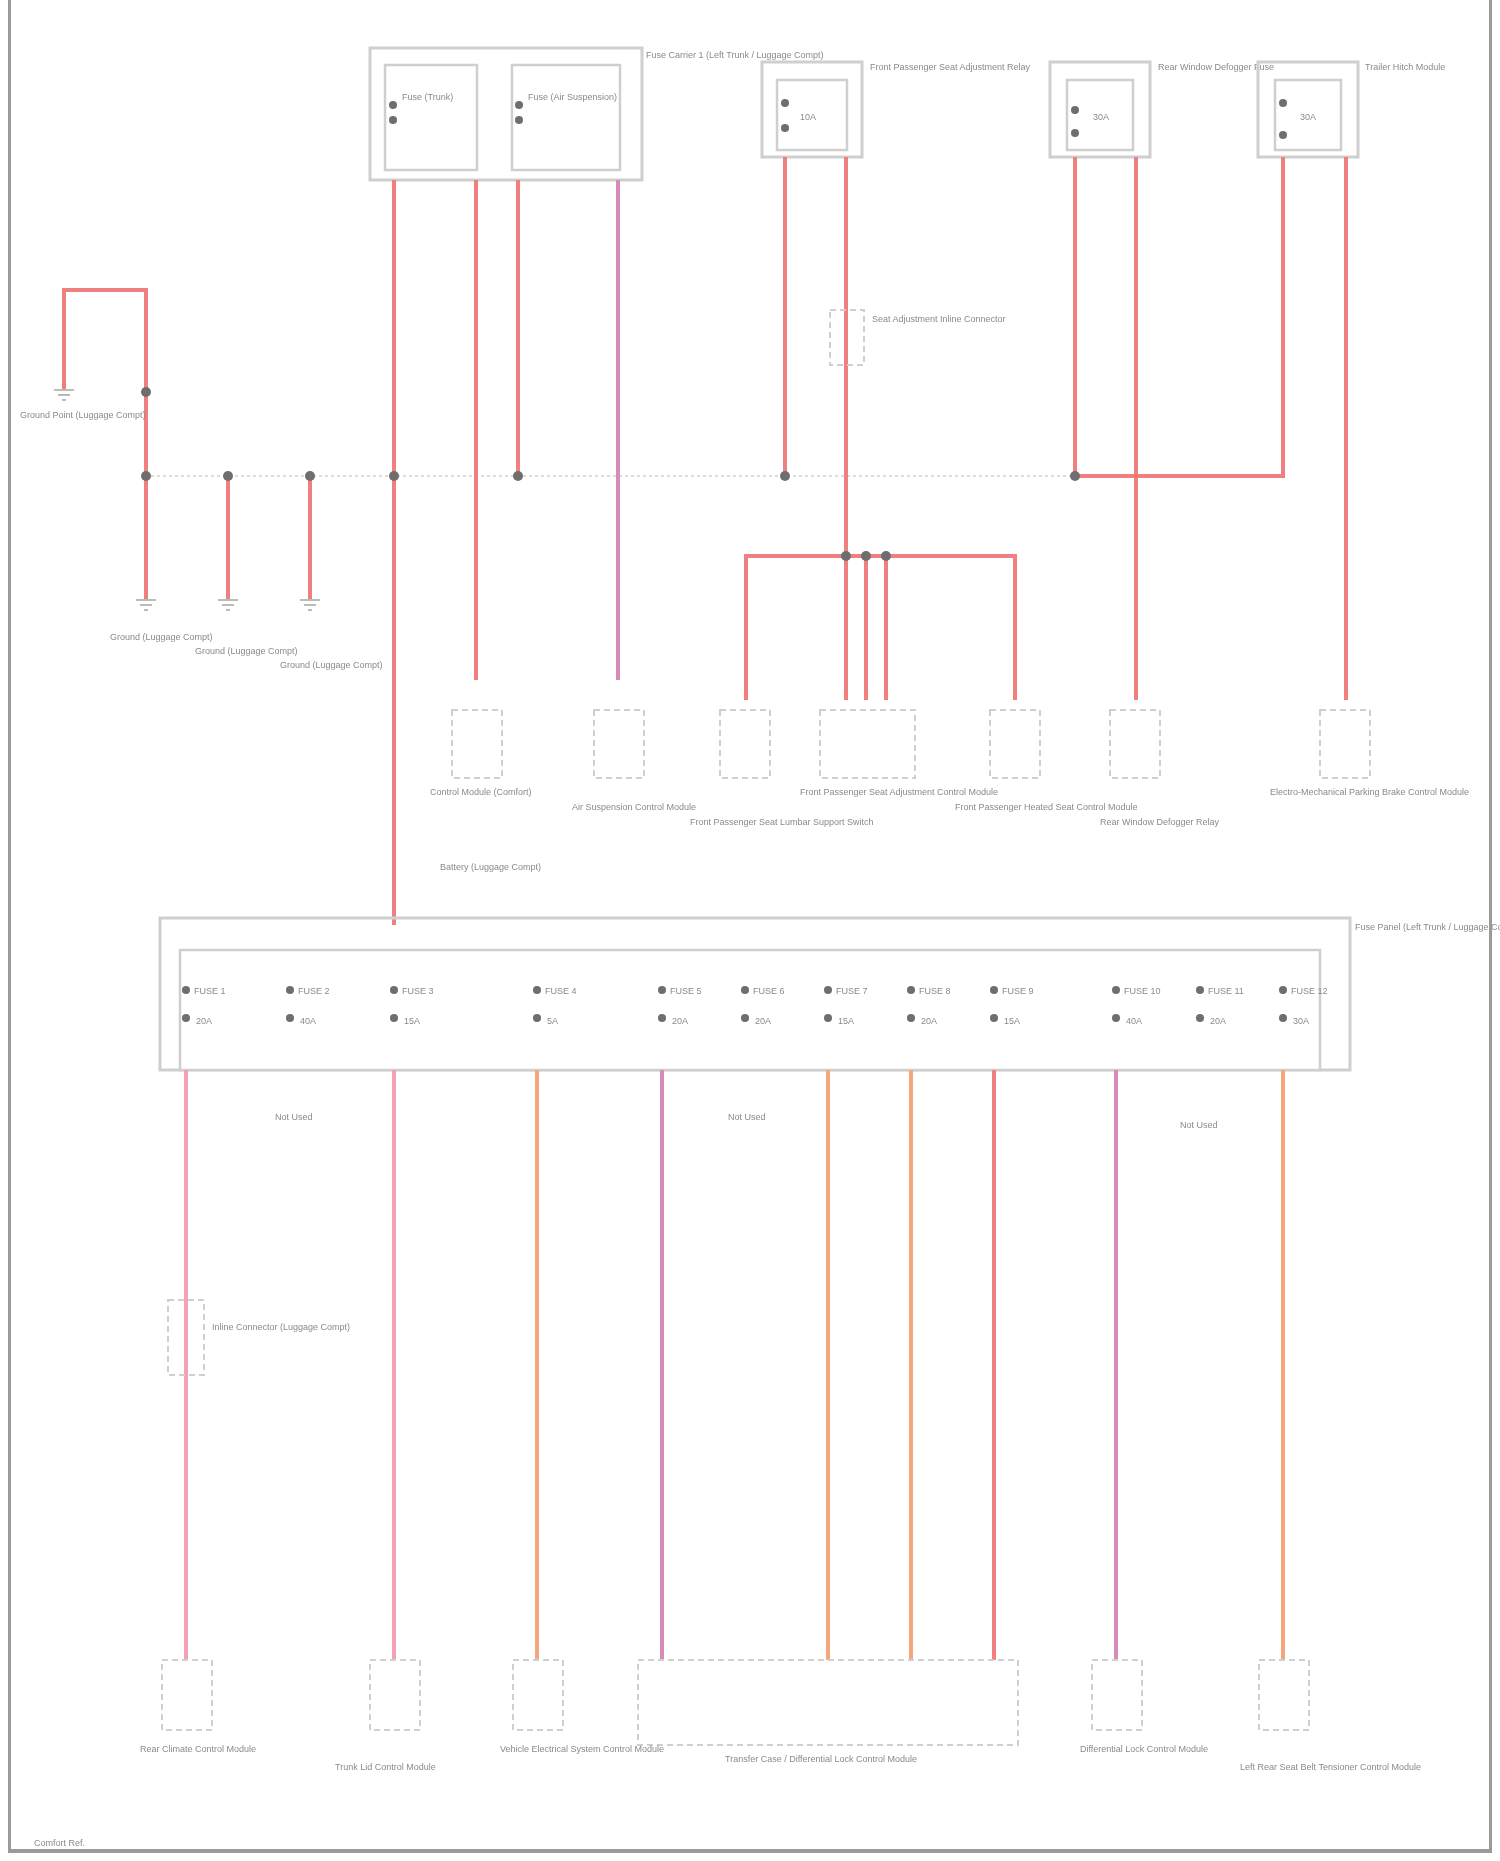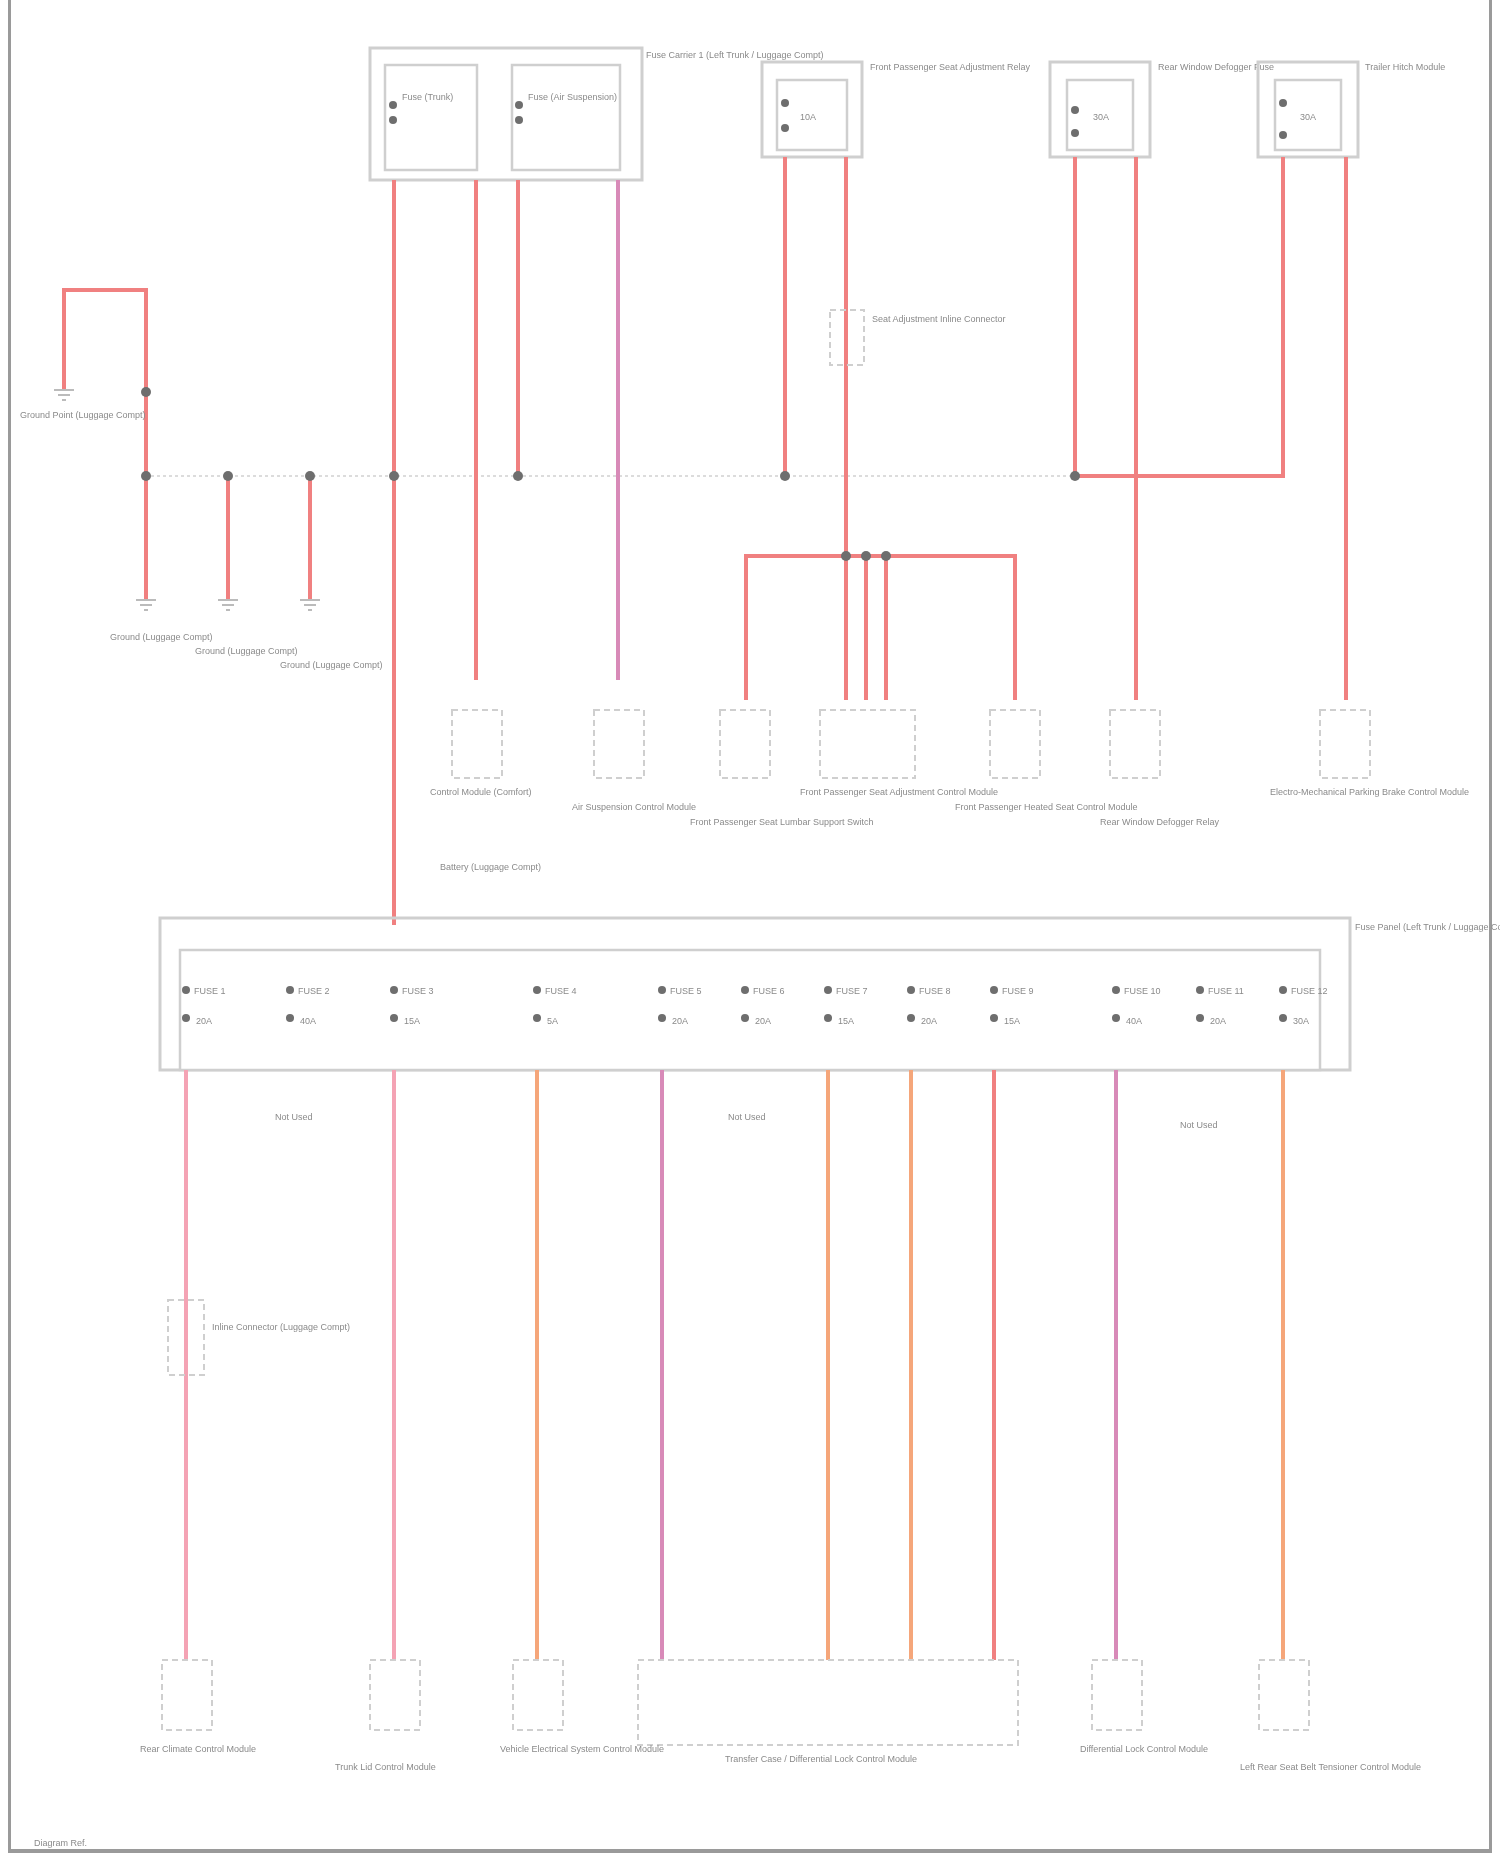--- a/index.html
+++ b/index.html
@@ -242,13 +242,13 @@
     <rect class="dash" x="1259" y="1660" width="50" height="70"></rect>
     <text class="lbl-sm" x="140" y="1752">Rear Climate Control Module</text>
     <text class="lbl-sm" x="335" y="1770">Trunk Lid Control Module</text>
     <text class="lbl-sm" x="500" y="1752">Vehicle Electrical System Control Module</text>
     <text class="lbl-sm" x="725" y="1762">Transfer Case / Differential Lock Control Module</text>
     <text class="lbl-sm" x="1080" y="1752">Differential Lock Control Module</text>
     <text class="lbl-sm" x="1240" y="1770">Left Rear Seat Belt Tensioner Control Module</text>
   </g>
 </svg>
 
-<div class="footer">Diagram Ref.</div>
+<div class="footer">Comfort Ref.</div>
 
 </body></html>

